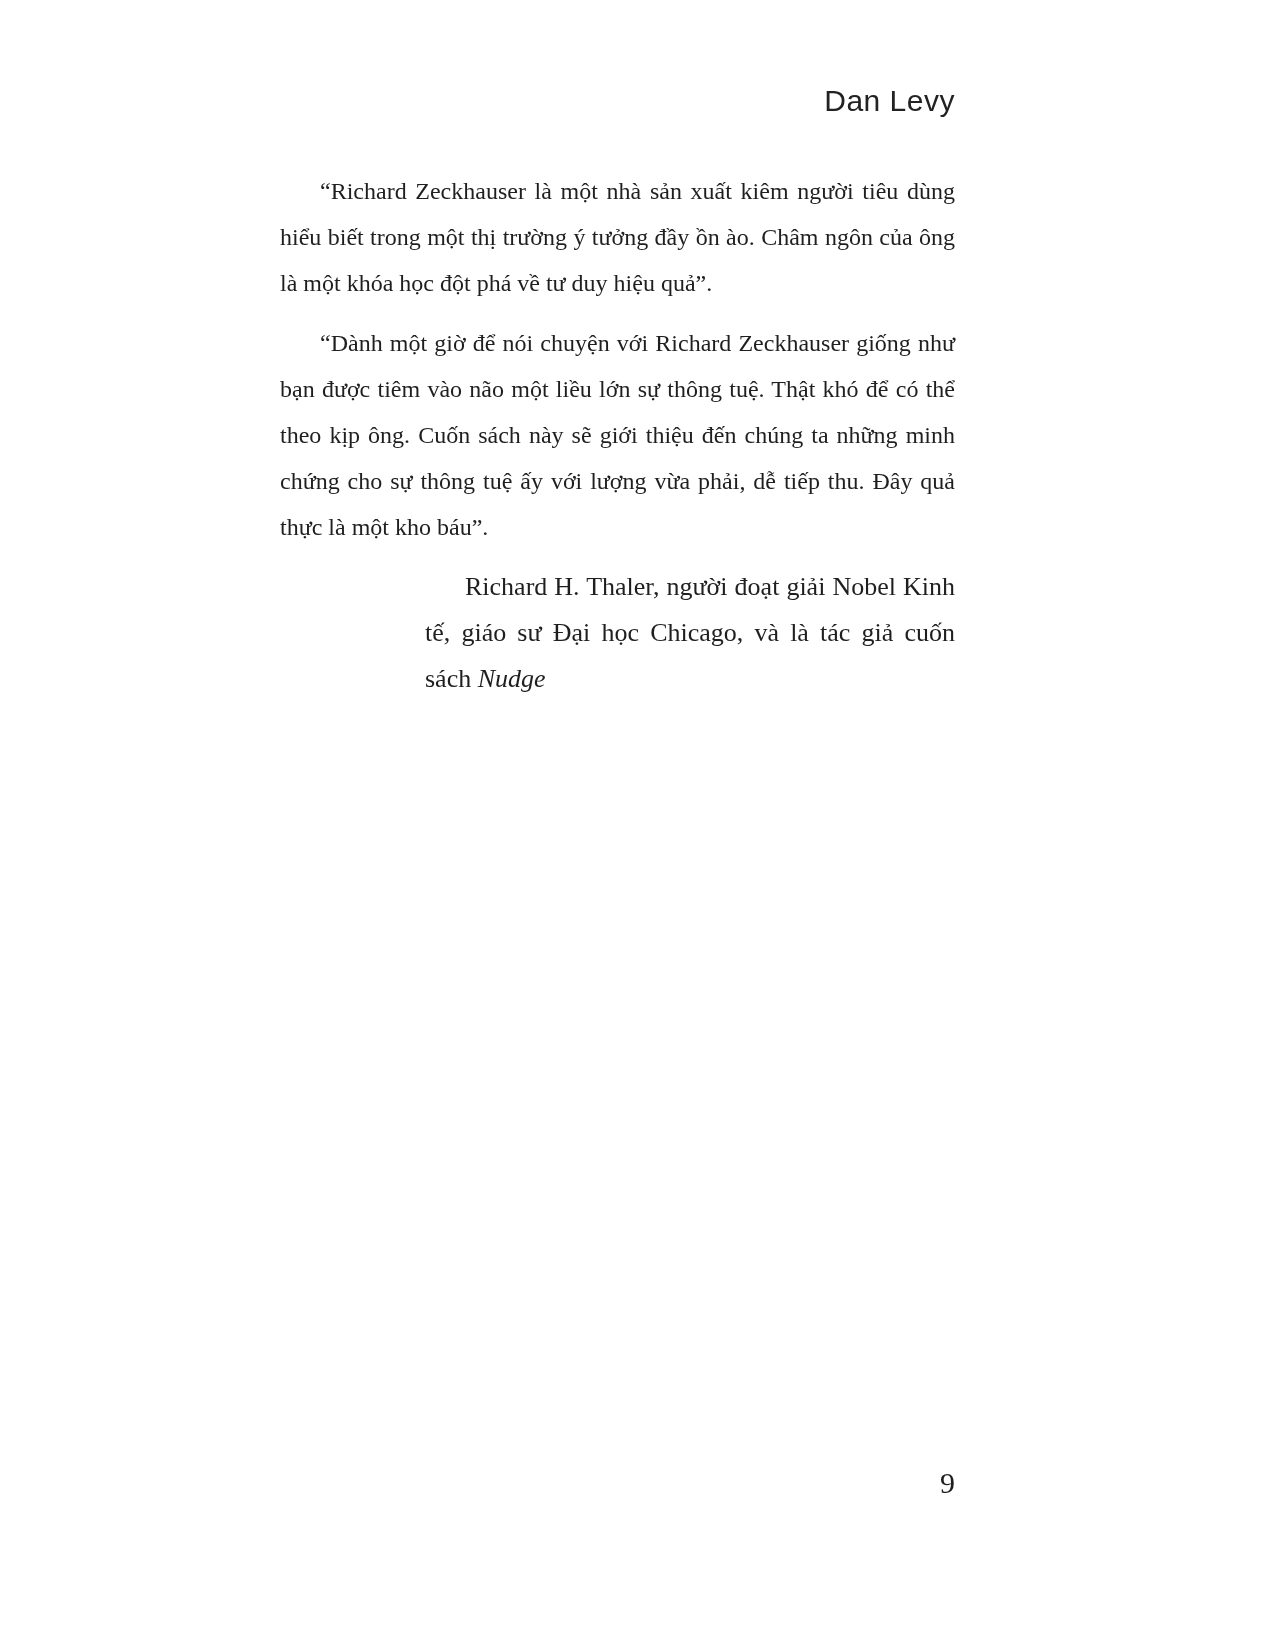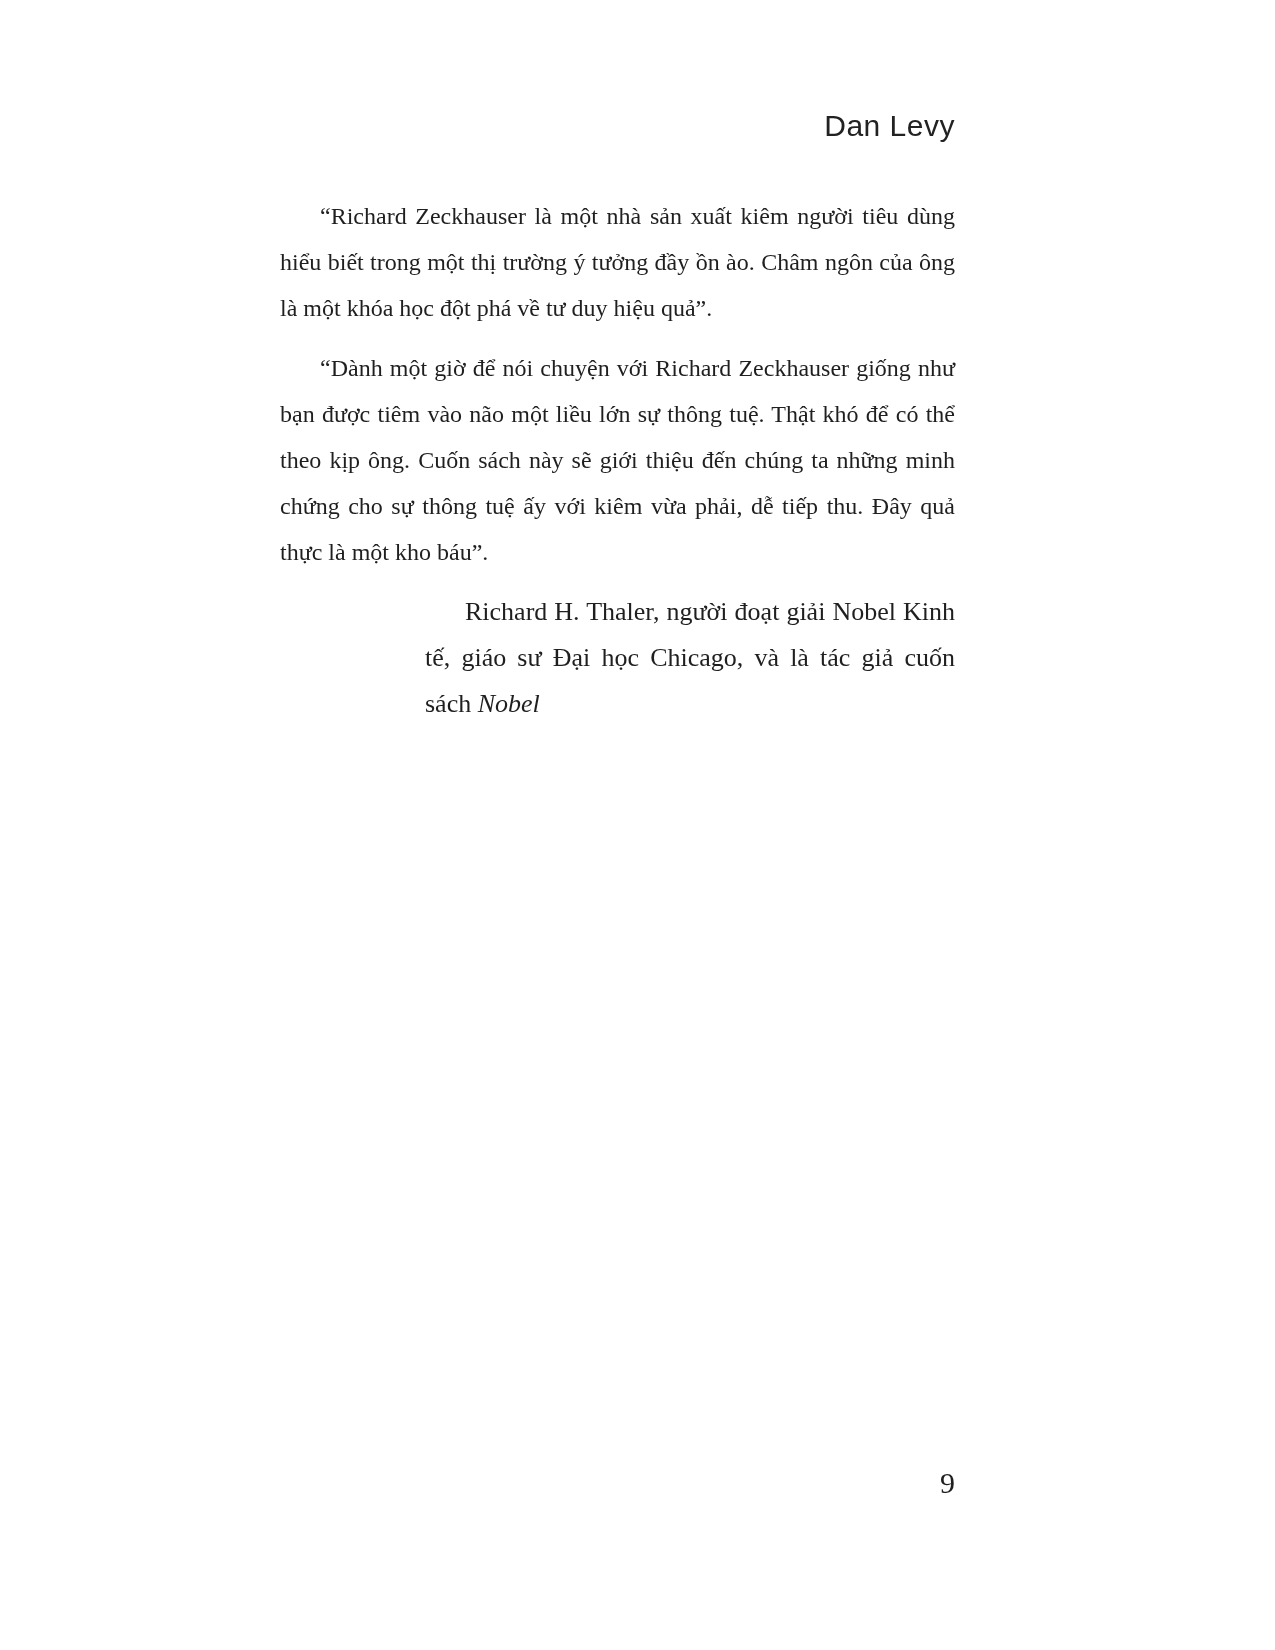--- a/index.html
+++ b/index.html
@@ -12,21 +12,21 @@
     width: 1275px;
     height: 1650px;
     background: #ffffff;
     color: #1f1f1f;
     font-family: "Liberation Serif", serif;
     box-sizing: border-box;
     overflow: hidden;
   }
   .content {
     position: absolute;
-    top: 109px;
+    top: 84px;
     left: 280px;
     width: 675px;
   }
   .page-header {
     font-family: "Liberation Sans", sans-serif;
     font-weight: 400;
     font-size: 30px;
     letter-spacing: 0.5px;
     color: #222222;
     text-align: right;
@@ -74,20 +74,20 @@
     <div class="page-header">Dan Levy</div>
 
     <section class="quote-section">
       <p class="quote">“Richard Zeckhauser là một nhà sản xuất kiêm người tiêu dùng hiểu biết trong một thị trường ý tưởng đầy ồn ào. Châm ngôn của ông là một khóa học đột phá về tư duy hiệu quả”.</p>
     </section>
 
     <section class="quote-section">
     </section>
 
     <section class="quote-section">
-      <p class="quote">“Dành một giờ để nói chuyện với Richard Zeckhauser giống như bạn được tiêm vào não một liều lớn sự thông tuệ. Thật khó để có thể theo kịp ông. Cuốn sách này sẽ giới thiệu đến chúng ta những minh chứng cho sự thông tuệ ấy với kiêm vừa phải, dễ tiếp thu. Đây quả thực là một kho báu”.</p>
-      <p class="attribution"><span>Richard H. Thaler, người đoạt giải Nobel Kinh tế, giáo sư Đại học Chicago, và là tác giả cuốn sách </span><em>Nobel</em></p>
+      <p class="quote">“Dành một giờ để nói chuyện với Richard Zeckhauser giống như bạn được tiêm vào não một liều lớn sự thông tuệ. Thật khó để có thể theo kịp ông. Cuốn sách này sẽ giới thiệu đến chúng ta những minh chứng cho sự thông tuệ ấy với lượng vừa phải, dễ tiếp thu. Đây quả thực là một kho báu”.</p>
+      <p class="attribution"><span>Richard H. Thaler, người đoạt giải Nobel Kinh tế, giáo sư Đại học Chicago, và là tác giả cuốn sách </span><em>Nudge</em></p>
     </section>
 
   </div>
 
   <div class="page-number">9</div>
 </div>
 
 </body></html>

